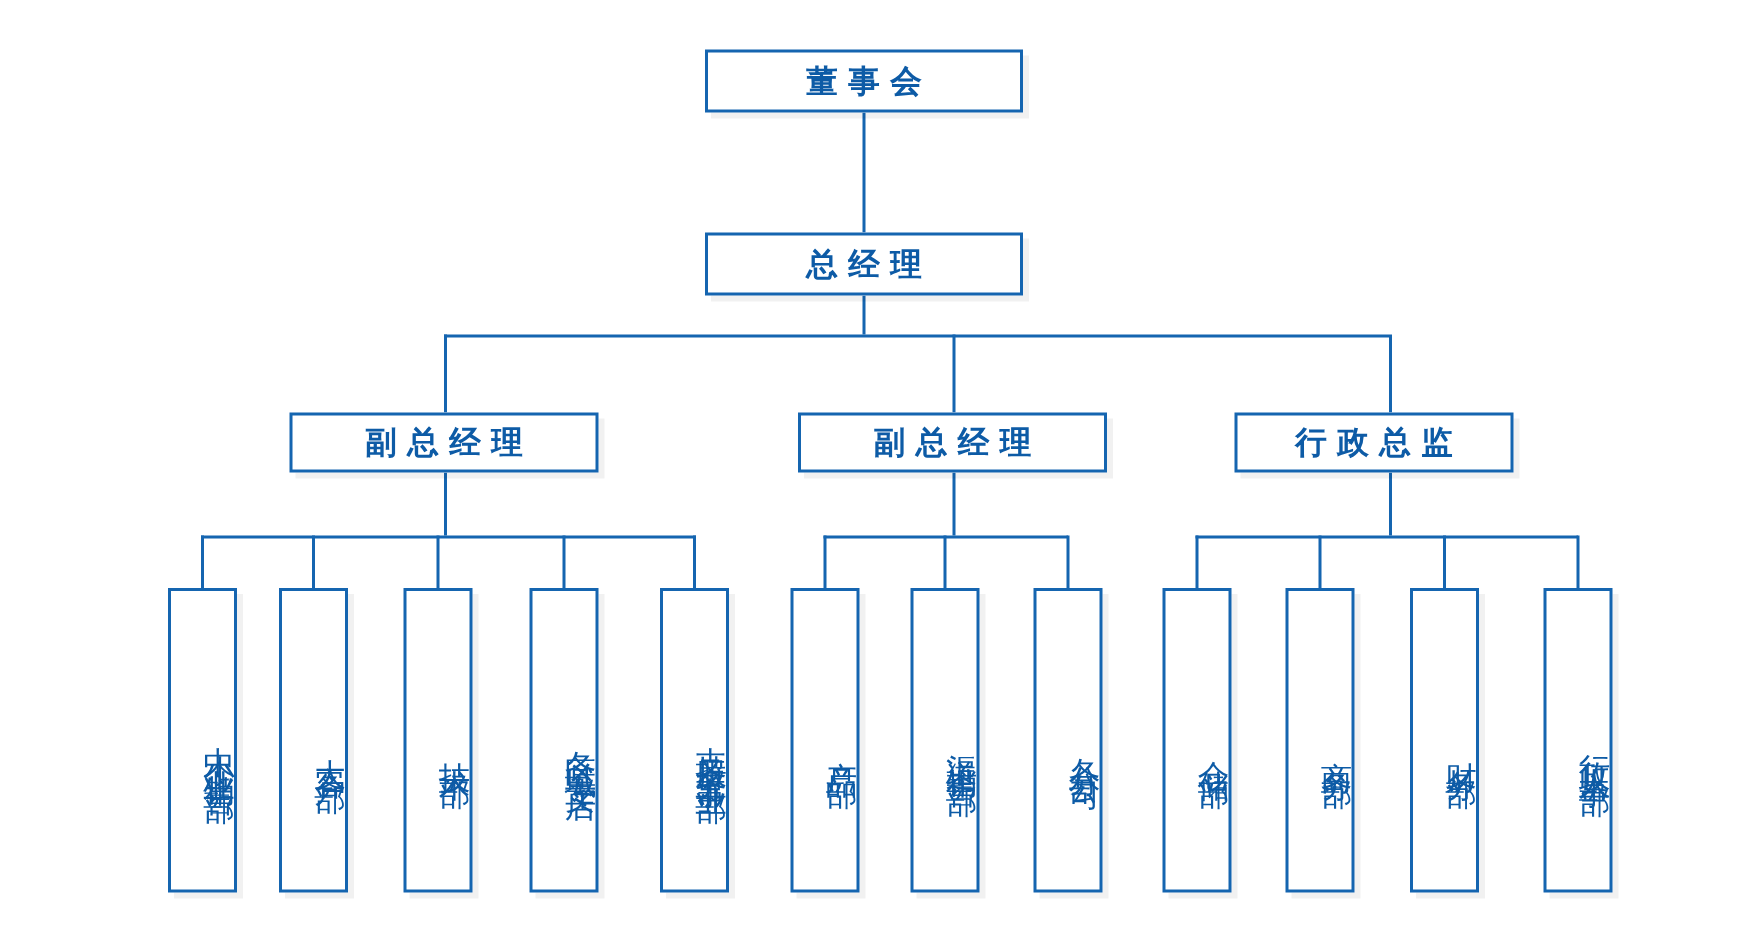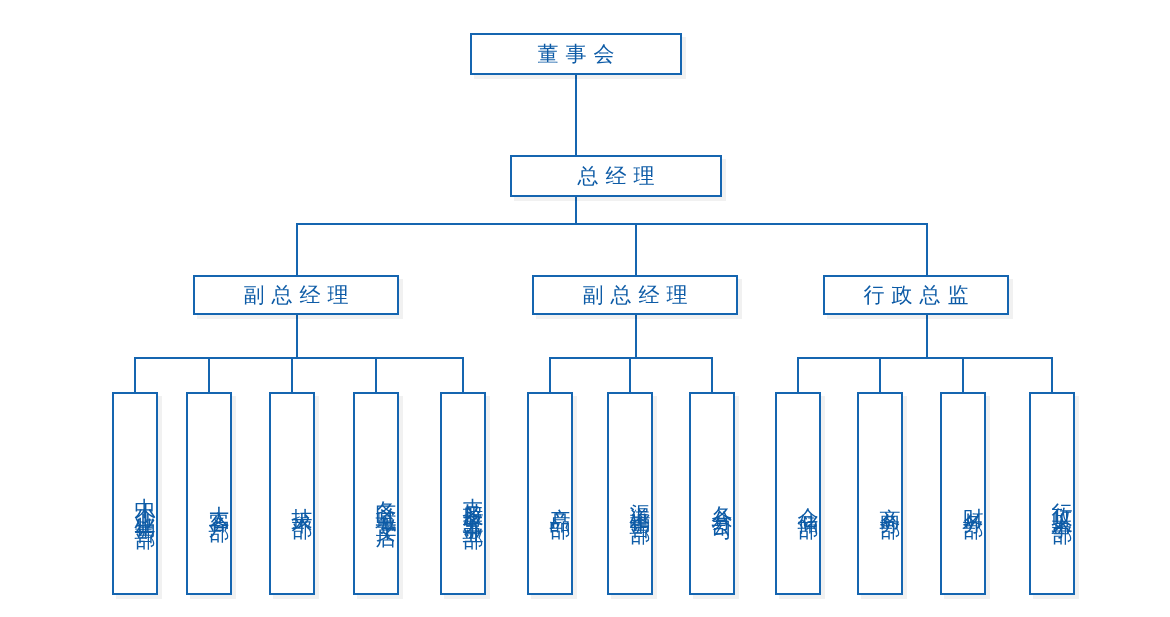--- a/index.html
+++ b/index.html
@@ -28,21 +28,21 @@
     box-shadow: 4px 4px 0 rgba(0, 0, 0, 0.055);
     display: flex;
     align-items: center;
     justify-content: center;
     text-align: center;
   }
   .node.horiz {
     font-size: 21px;
     letter-spacing: 7px;
     text-indent: 7px;
-    font-weight: 400;
+    font-weight: 700;
   }
   .node.vert {
     writing-mode: vertical-rl;
     text-orientation: upright;
     font-size: 21px;
     letter-spacing: 5px;
     padding-top: 10px;
     align-items: flex-start;
     justify-content: center;
     line-height: 1;
@@ -90,21 +90,21 @@
       <div class="conn v" style="left: 797px; top: 357px; height: 35px;"></div>
       <div class="conn v" style="left: 879px; top: 357px; height: 35px;"></div>
       <div class="conn v" style="left: 962px; top: 357px; height: 35px;"></div>
       <div class="conn v" style="left: 1051px; top: 357px; height: 35px;"></div>
     </div>
 
   <div class="node horiz" id="node-board" style="left: 470px; top: 33px; width: 212px; height: 42px;">
     <span class="label">董事会</span>
   </div>
 
-  <div class="node horiz" id="node-gm" style="left: 470px; top: 155px; width: 212px; height: 42px; margin-left: 40px;">
+  <div class="node horiz" id="node-gm" style="left: 470px; top: 155px; width: 212px; height: 42px;">
     <span class="label">总经理</span>
   </div>
 
   <div class="node horiz" id="node-dgm1" style="left: 193px; top: 275px; width: 206px; height: 40px;">
     <span class="label">副总经理</span>
   </div>
   <div class="node horiz" id="node-dgm2" style="left: 532px; top: 275px; width: 206px; height: 40px;">
     <span class="label">副总经理</span>
   </div>
   <div class="node horiz" id="node-admin-dir" style="left: 823px; top: 275px; width: 186px; height: 40px;">

